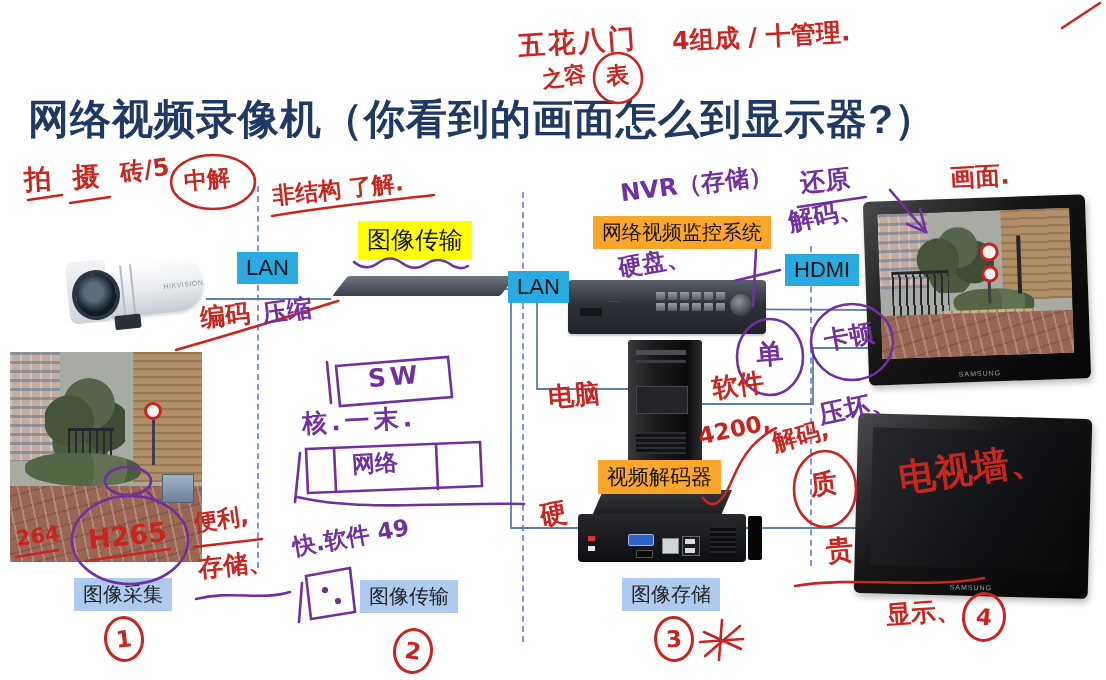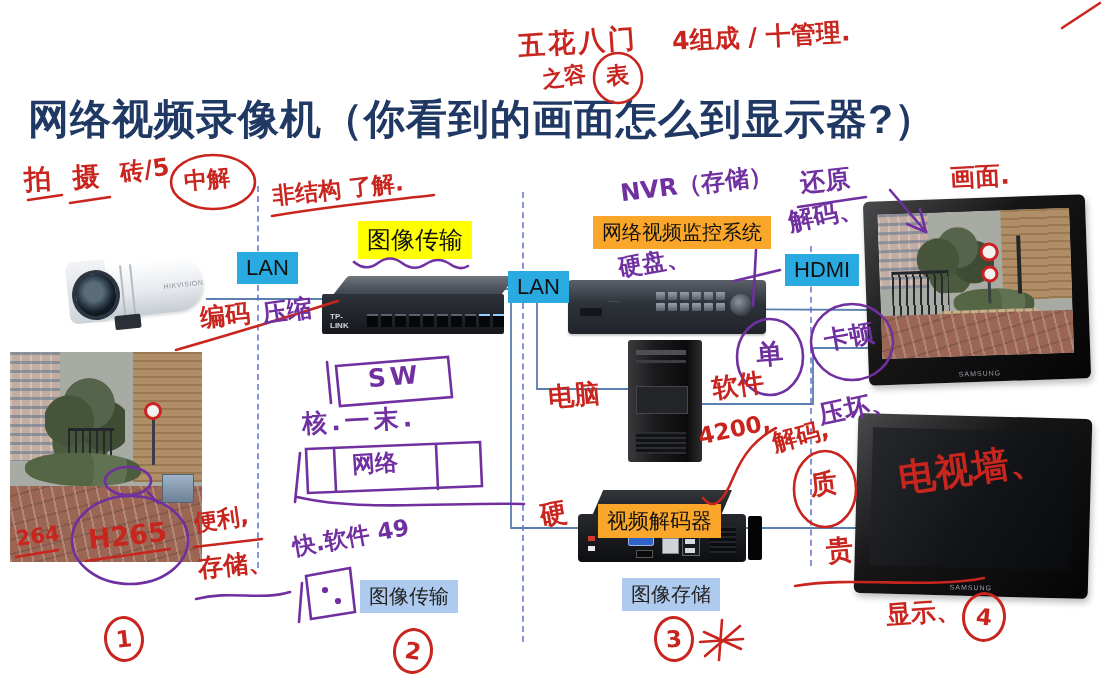--- a/index.html
+++ b/index.html
@@ -156,35 +156,20 @@
       <div class="sc sc-shrub" style="left:8%;top:48%;width:60%;height:16%;"></div>
       <div class="sc sc-pave" style="height:36%;"></div>
       <div class="sc sc-pole" style="left:74%;top:28%;height:26%;"></div>
       <div class="sc sc-sign" style="left:70%;top:24%;width:12px;height:12px;"></div>
       <div class="sc sc-bin" style="right:4%;bottom:28%;width:16%;height:13%;"></div>
     </div>
   </div>
 
   <div class="dev" style="left:322px;top:276px;width:186px;height:64px;">
     <div class="sw-top"></div>
-    <div class="sw-front">
-      <span class="sw-brand">TP-LINK</span>
-      <span class="sw-ports">
-        <span class="sw-port"></span>
-        <span class="sw-port"></span>
-        <span class="sw-port"></span>
-        <span class="sw-port"></span>
-        <span class="sw-port"></span>
-        <span class="sw-port"></span>
-        <span class="sw-port"></span>
-        <span class="sw-port"></span>
-        <span class="sw-port up"></span>
-        <span class="sw-port up"></span>
-      </span>
-    </div>
   </div>
 
   <div class="dev" style="left:568px;top:280px;width:198px;height:54px;">
     <div class="nvr-box"></div>
     <div class="nvr-slot"></div>
     <div class="nvr-txt">······</div>
     <div class="nvr-btns">
       <span class="nvr-btn"></span>
         <span class="nvr-btn"></span>
         <span class="nvr-btn"></span>
@@ -241,24 +226,25 @@
     <div class="logo">SAMSUNG</div>
   </div>
 
   <div class="dev mon" style="left:856px;top:416px;width:234px;height:180px;transform:rotate(1.5deg);">
     <div class="screen" style="left:15px;top:14px;right:18px;bottom:28px;background:linear-gradient(120deg,#26282d 0%,#131417 55%,#0a0b0d 100%);"></div>
     <div class="logo">SAMSUNG</div>
   </div>
 
   <div class="lbl yellow" style="left:358px;top:221px;font-size:24px;">图像传输</div>
   <div class="lbl orange" style="left:593px;top:216px;">网络视频监控系统</div>
-  <div class="lbl orange" style="left:598px;top:460px;font-size:21px;margin-top:44px;">视频解码器</div>
+  <div class="lbl orange" style="left:598px;top:460px;font-size:21px;">视频解码器</div>
   <div class="lbl cyan" style="left:237px;top:252px;">LAN</div>
   <div class="lbl cyan" style="left:508px;top:271px;">LAN</div>
   <div class="lbl cyan" style="left:785px;top:254px;">HDMI</div>
+  <div class="lbl blue" style="left:74px;top:578px;">图像采集</div>
   <div class="lbl blue" style="left:360px;top:580px;">图像传输</div>
   <div class="lbl blue" style="left:622px;top:578px;">图像存储</div>
 
   <span class="ink red" style="left:24px;top:164px;font-size:27px;letter-spacing:6px;transform:rotate(-3deg);">拍 摄</span>
   <span class="ink red" style="left:120px;top:158px;font-size:24px;transform:rotate(-8deg);">砖/5</span>
   <span class="ink red" style="left:184px;top:168px;font-size:23px;transform:rotate(-5deg);">中解</span>
   <span class="ink red" style="left:272px;top:178px;font-size:23px;transform:rotate(-6deg);">非结构 了解.</span>
   <span class="ink red" style="left:518px;top:28px;font-size:27px;transform:rotate(-4deg);letter-spacing:3px;">五花八门</span>
   <span class="ink red" style="left:672px;top:24px;font-size:25px;transform:rotate(-3deg);">4组成 ∕ 十管理.</span>
   <span class="ink red" style="left:542px;top:66px;font-size:22px;transform:rotate(-10deg);">之容</span>

